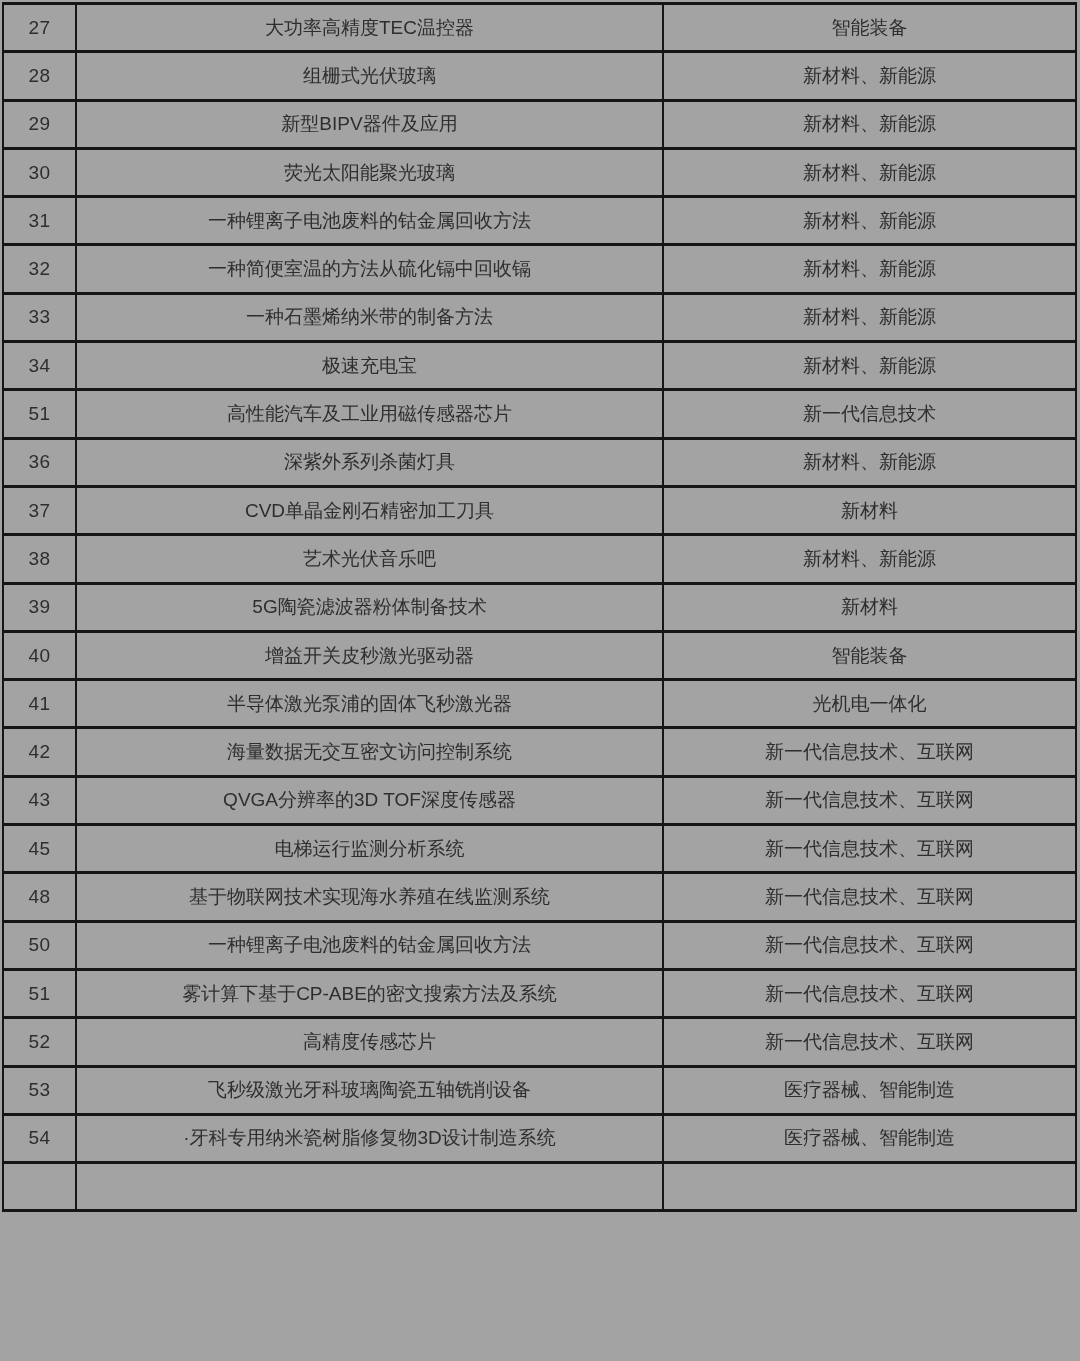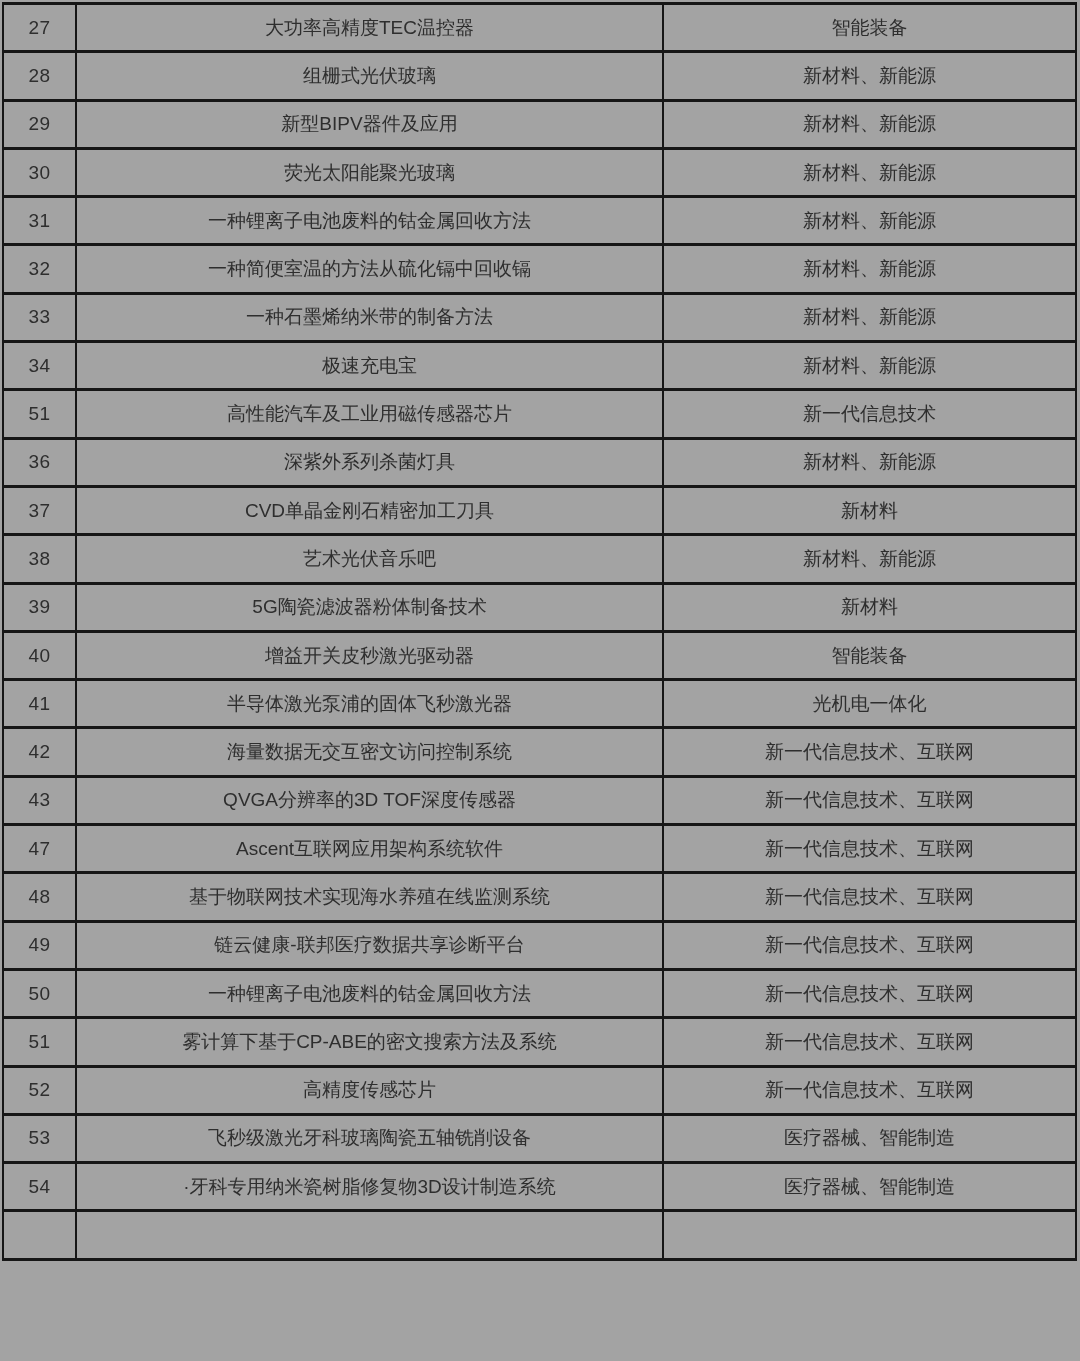--- a/index.html
+++ b/index.html
@@ -148,32 +148,27 @@
             <td class="num-cell">42</td>
             <td>海量数据无交互密文访问控制系统</td>
             <td>新一代信息技术、互联网</td>
           </tr>
           <tr>
             <td class="num-cell">43</td>
             <td>QVGA分辨率的3D TOF深度传感器</td>
             <td>新一代信息技术、互联网</td>
           </tr>
           <tr>
-            <td class="num-cell">47</td>
-            <td>Ascent互联网应用架构系统软件</td>
+            <td class="num-cell">45</td>
+            <td>电梯运行监测分析系统</td>
             <td>新一代信息技术、互联网</td>
           </tr>
           <tr>
             <td class="num-cell">48</td>
             <td>基于物联网技术实现海水养殖在线监测系统</td>
-            <td>新一代信息技术、互联网</td>
-          </tr>
-          <tr>
-            <td class="num-cell">49</td>
-            <td>链云健康-联邦医疗数据共享诊断平台</td>
             <td>新一代信息技术、互联网</td>
           </tr>
           <tr>
             <td class="num-cell">50</td>
             <td>一种锂离子电池废料的钴金属回收方法</td>
             <td>新一代信息技术、互联网</td>
           </tr>
           <tr>
             <td class="num-cell">51</td>
             <td>雾计算下基于CP-ABE的密文搜索方法及系统</td>

